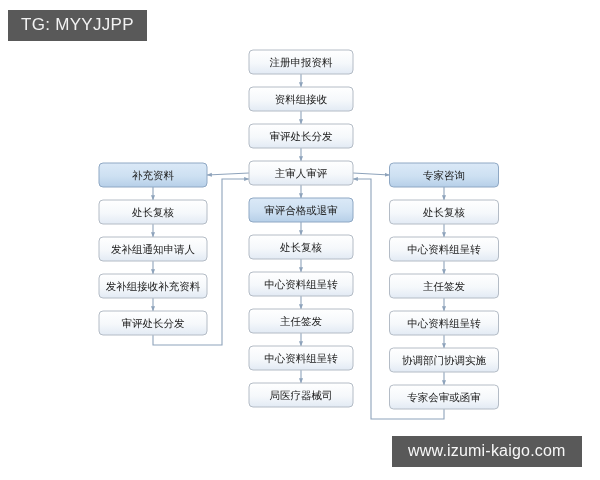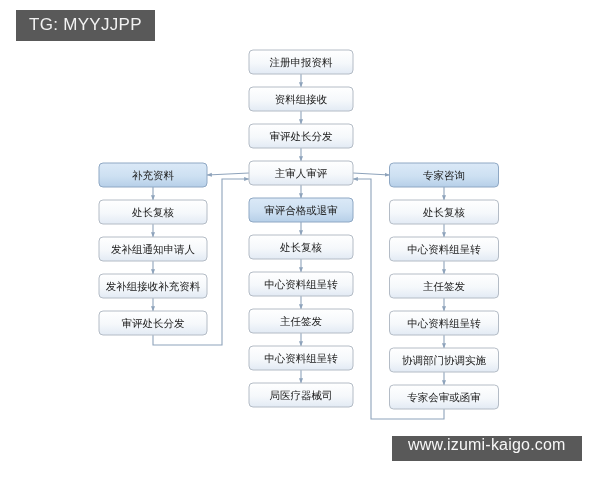--- a/index.html
+++ b/index.html
@@ -16,41 +16,41 @@
   }
   #canvas {
     position: absolute;
     left: 0;
     top: 0;
     width: 600px;
     height: 480px;
   }
   .tg-badge {
     position: absolute;
-    left: 16px;
+    left: 8px;
     top: 10px;
     background: #595959;
     color: #f2f2f2;
     font-family: "Liberation Sans", sans-serif;
     font-size: 17px;
     letter-spacing: 0.3px;
     padding: 5px 13px 6px 13px;
     line-height: 1.15;
     white-space: nowrap;
   }
   .watermark {
     position: absolute;
     left: 392px;
     top: 436px;
     background: #595959;
     color: #f7f7f7;
     font-family: "Liberation Sans", sans-serif;
     font-size: 16px;
     letter-spacing: 0.2px;
-    padding: 0 16px 7px 16px;
+    padding: 6px 16px 7px 16px;
     line-height: 1.15;
     white-space: nowrap;
   }
   .node-rect {
     fill: url(#boxgrad);
     stroke: #b4bcc6;
     stroke-width: 1;
   }
   .node-rect.hl {
     fill: url(#boxgradhl);

